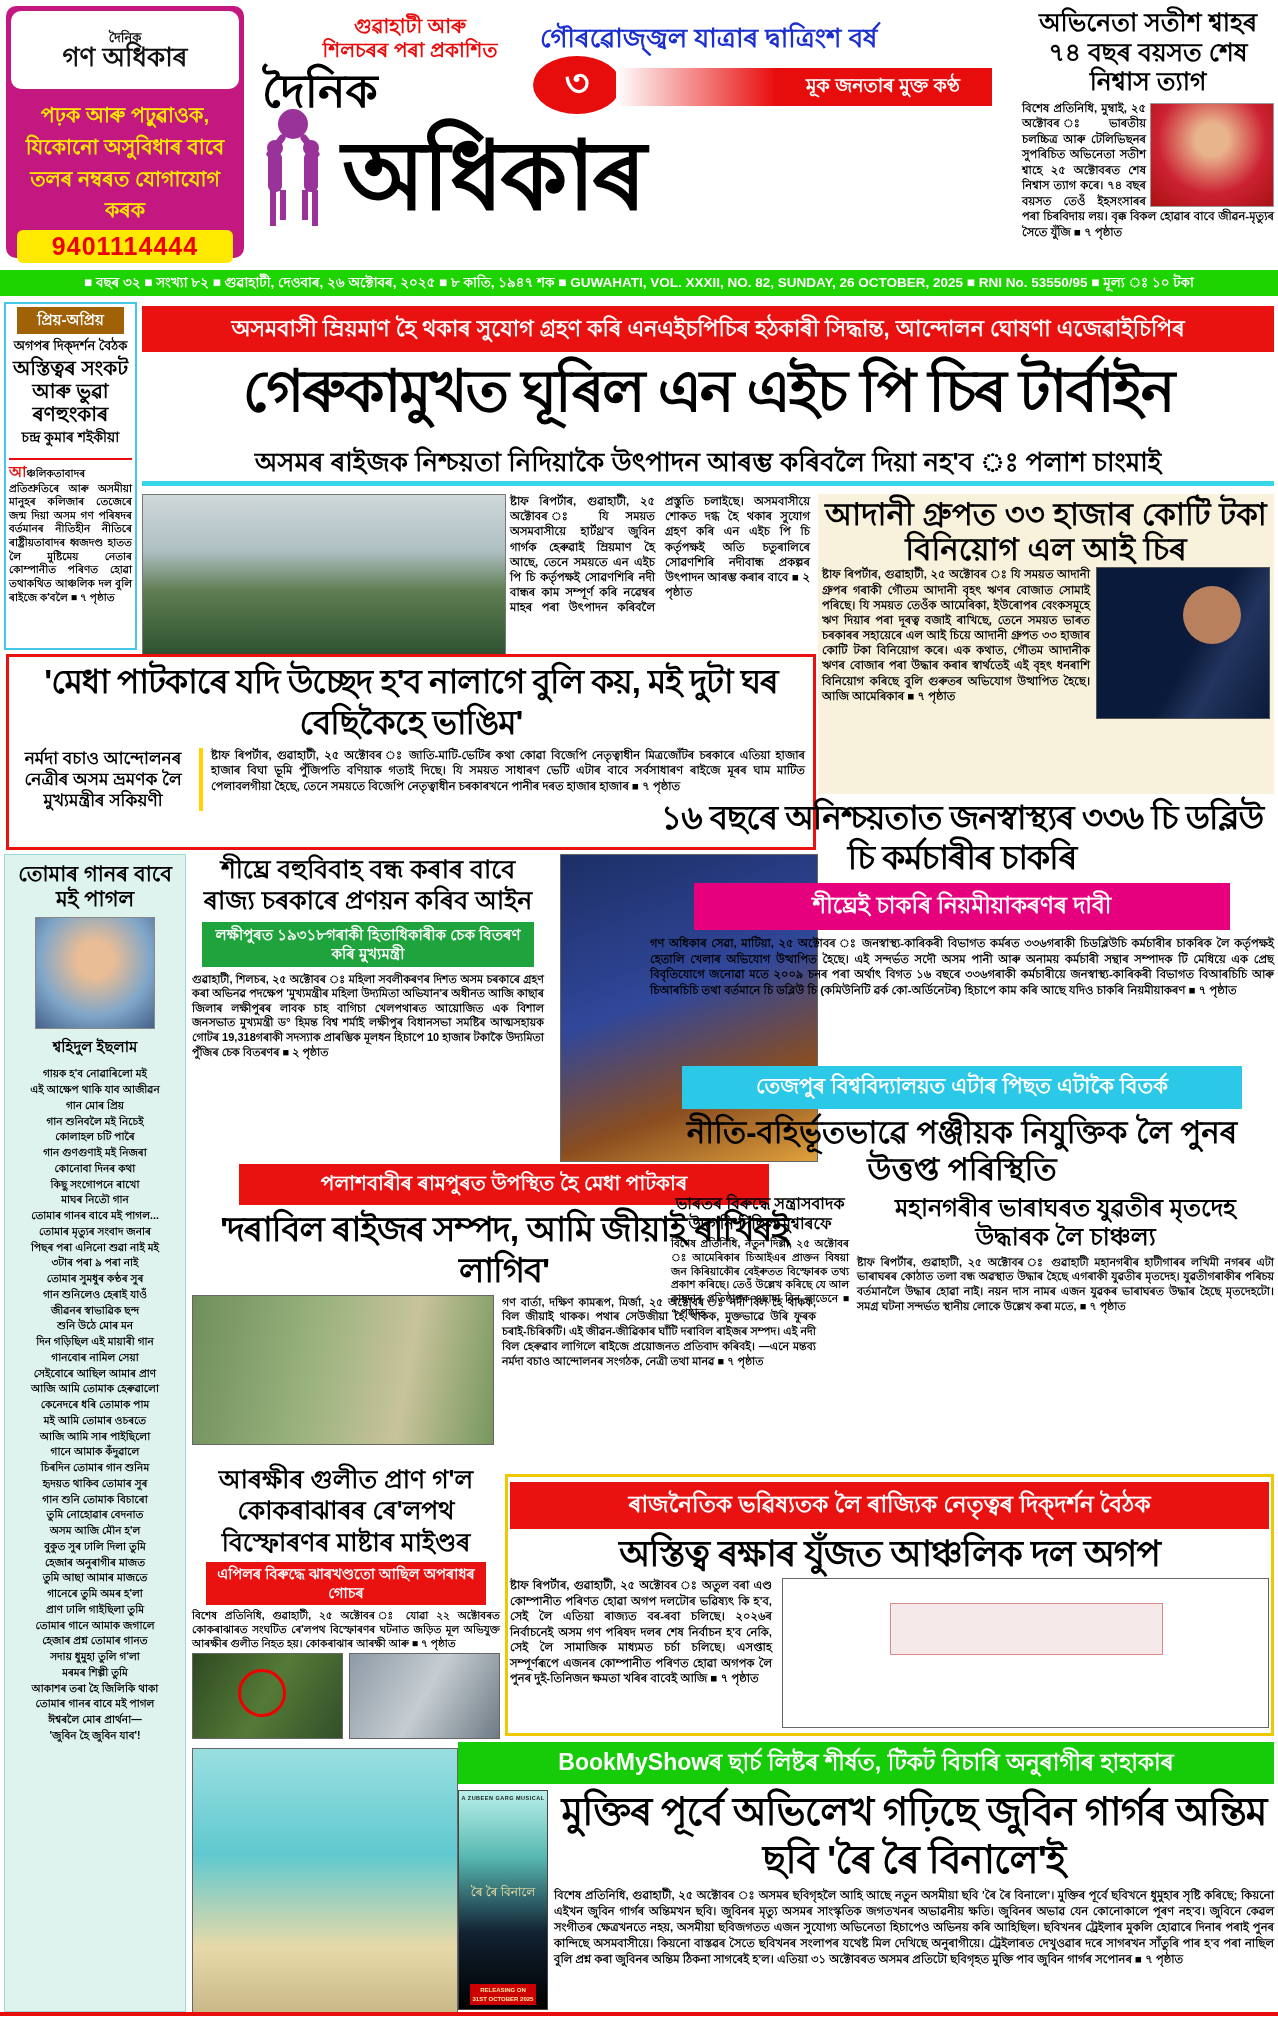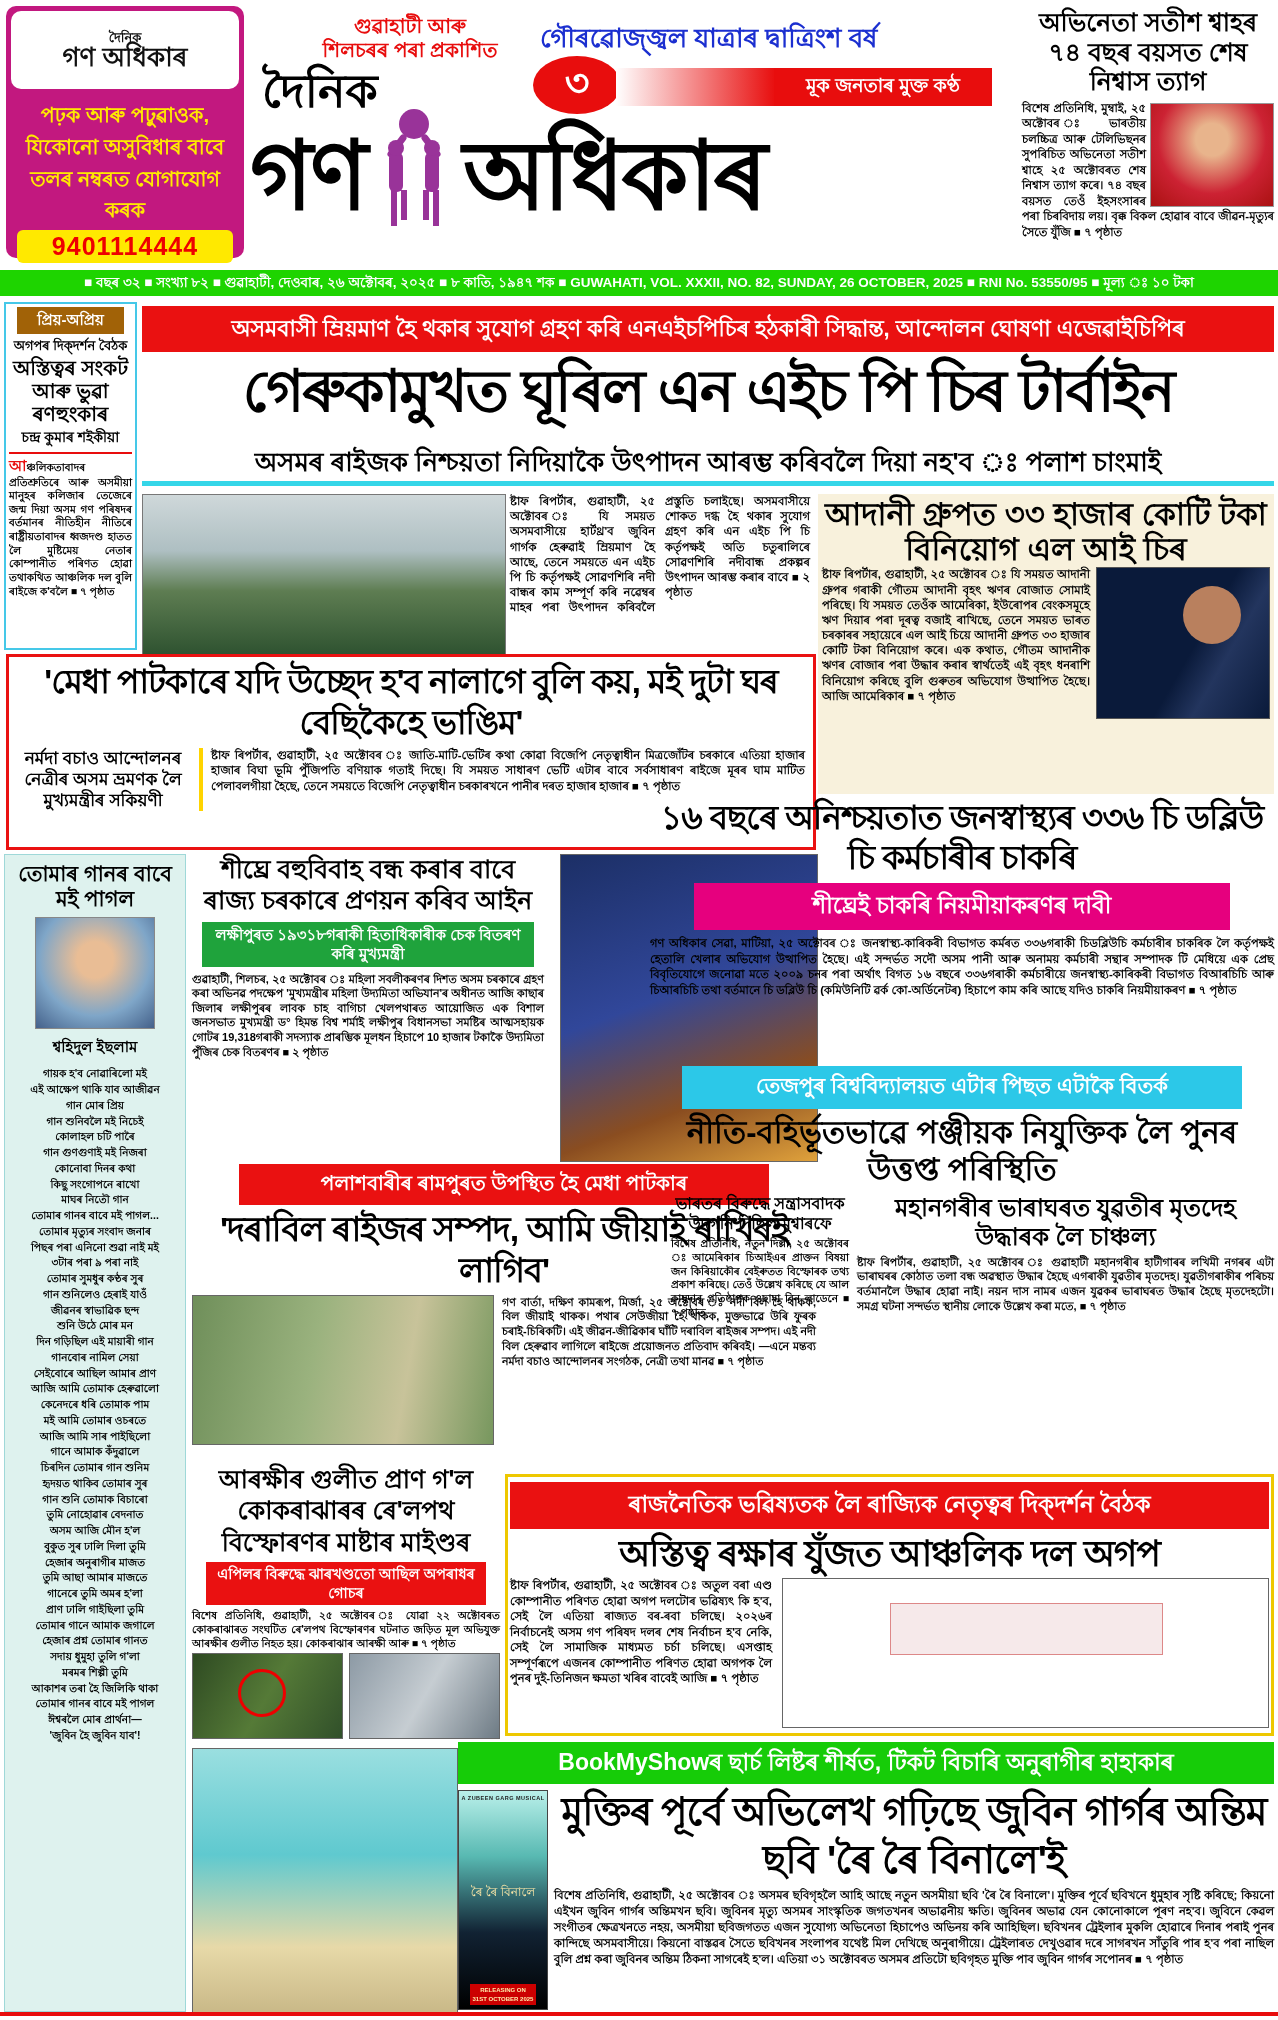--- a/index.html
+++ b/index.html
@@ -34,21 +34,21 @@
   .obit-body{font-size:11.5px;font-weight:bold;text-align:justify;line-height:1.35;}
 
   
   .dateline{left:0;top:270px;width:1278px;height:26px;background:#1ed400;color:#fff;font-weight:bold;font-size:13.5px;display:flex;align-items:center;justify-content:center;}
 
   
   .rail{left:4px;top:302px;width:133px;height:348px;border:2px solid #45c8e8;box-sizing:border-box;padding:3px;}
   .rail-label{background:#a16207;color:#fff;font-weight:bold;font-size:15px;text-align:center;margin:0 8px;padding:1px 0;}
   .rail-kick{font-size:13px;font-weight:bold;text-align:center;margin-top:2px;}
   .rail-head{font-size:20px;font-weight:bold;text-align:center;line-height:1.15;}
-  .rail-author{font-size:14px;font-weight:bold;text-align:center;border-bottom:2px solid #e80d0d;padding-bottom:2px;margin-bottom:2px;}
+  .rail-author{font-size:14px;font-weight:bold;text-align:center;border-bottom:2px solid #e80d0d;padding-bottom:8px;margin-bottom:2px;}
   .rail-body{font-size:10.5px;text-align:justify;line-height:1.3;font-weight:bold;}
   .rail-body::first-letter{color:#e80d0d;font-size:15px;}
 
   
   .kicker{left:142px;top:306px;width:1132px;height:46px;background:#ea1111;color:#fff;font-weight:bold;font-size:22px;display:flex;align-items:center;justify-content:center;}
   .mainhead{left:142px;top:352px;width:1132px;height:88px;font-size:58px;font-weight:bold;text-align:center;letter-spacing:-2px;line-height:1.35;}
   .subhead{left:142px;top:442px;width:1132px;height:44px;font-size:26px;font-weight:bold;text-align:center;border-bottom:5px solid #35d6e8;box-sizing:border-box;}
   .dam-photo{left:142px;top:494px;width:362px;height:160px;border:1px solid #777;
      background:linear-gradient(180deg,#cfd8da 0%,#aebfc2 35%,#5e7d52 60%,#2e5230 100%);}
   .lead-body{left:510px;top:494px;width:300px;height:164px;font-size:11.5px;font-weight:bold;column-count:2;column-gap:10px;text-align:justify;line-height:1.32;}
@@ -168,21 +168,20 @@
 
   <div class="abs center-mast">
     <div class="pub-line pre">গুৱাহাটী আৰু
 শিলচৰৰ পৰা প্ৰকাশিত</div>
     <div class="anniv">গৌৰৱোজ্জ্বল যাত্ৰাৰ দ্বাত্ৰিংশ বৰ্ষ</div>
     <div class="oval3">৩</div>
     <div class="grad-bar"></div>
     <div class="motto">মূক জনতাৰ মুক্ত কণ্ঠ</div>
     <div class="title-dainik">দৈনিক</div>
     <div class="title-main">
-      <span>গণ</span>
       <span>
         <svg width="86" height="120" viewBox="0 0 86 120">
           <circle cx="43" cy="16" r="15" fill="#993399"></circle>
           <path d="M20 46 L32 30 M66 46 L54 30" stroke="#993399" stroke-width="7" stroke-linecap="round"></path>
           <rect x="18" y="44" width="14" height="40" rx="6" fill="#993399"></rect>
           <rect x="54" y="44" width="14" height="40" rx="6" fill="#993399"></rect>
           <circle cx="25" cy="40" r="8" fill="#993399"></circle>
           <circle cx="61" cy="40" r="8" fill="#993399"></circle>
           <rect x="20" y="82" width="6" height="36" fill="#993399"></rect>
           <rect x="30" y="82" width="6" height="30" fill="#993399"></rect>

